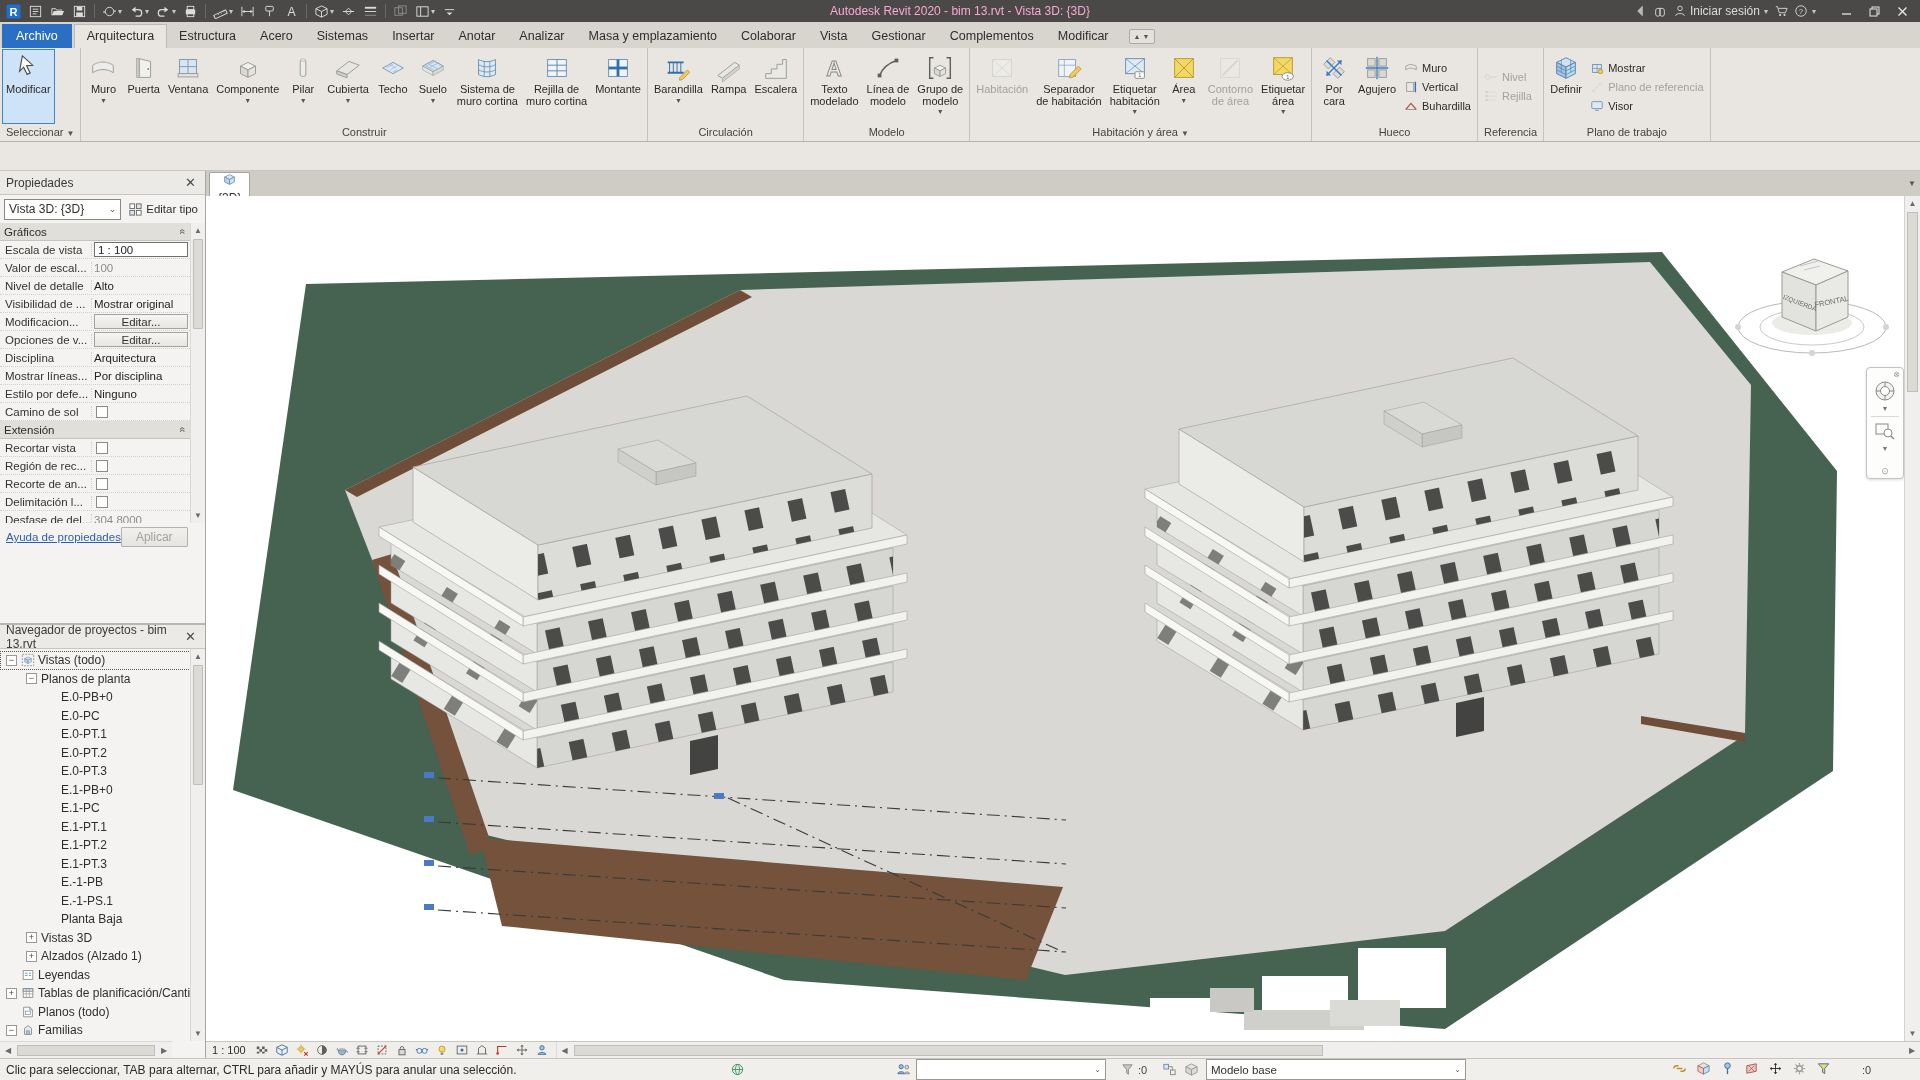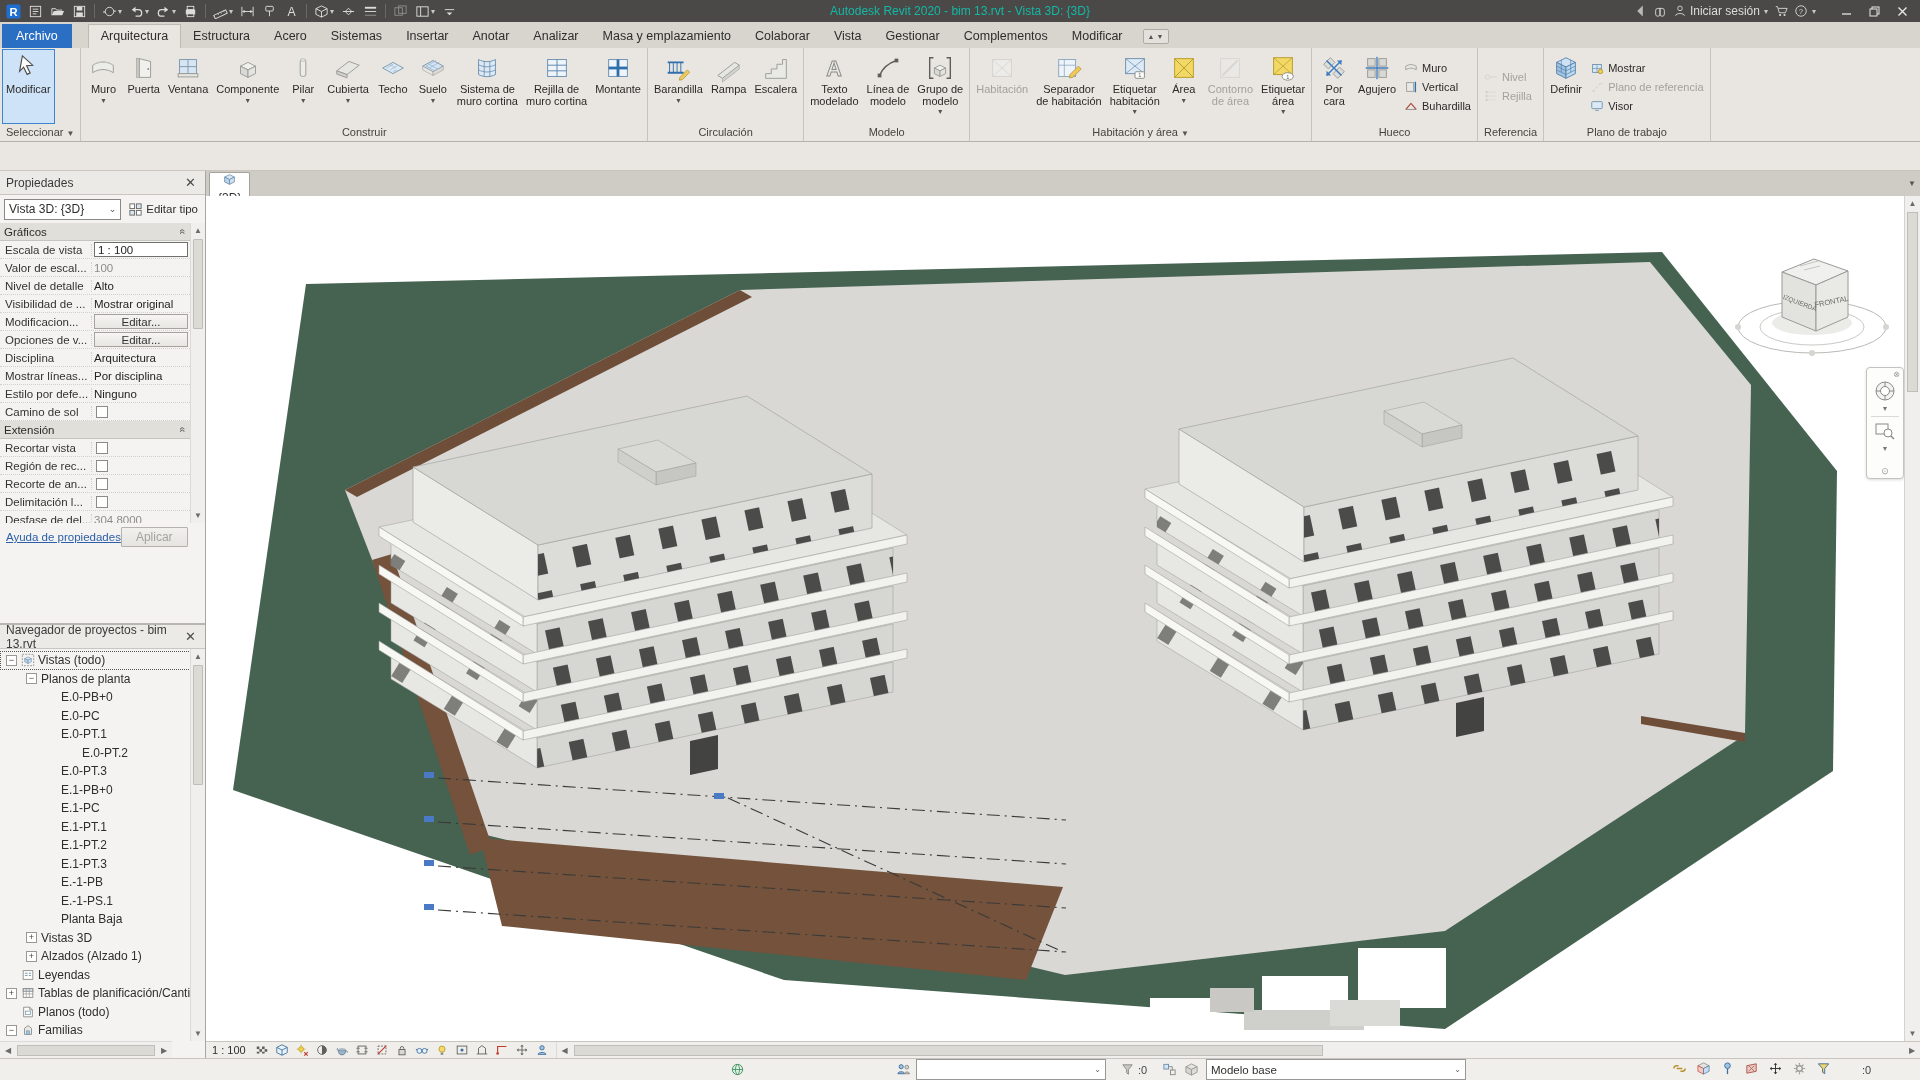--- a/index.html
+++ b/index.html
@@ -9,32 +9,32 @@
   .ic svg{display:block;}
 
   
   .titlebar{height:22px;background:#4a4947;display:flex;align-items:center;color:#dddcda;font-size:12px;position:relative;flex:none;}
   .qat{display:flex;align-items:center;gap:1px;padding-left:3px;z-index:2;}
   .qbtn{height:19px;display:flex;align-items:center;padding:0 3px;border-radius:2px;cursor:default;}
   .qbtn svg{width:15px;height:15px;}
   .qbtn.dis{opacity:.45;}
   .qarr{font-size:8px;color:#c9c8c6;margin-left:1px;}
   .qsep{width:1px;height:14px;background:#6a6967;margin:0 3px;}
-  .tb-title{position:absolute;left:0;right:0;text-align:center;font-size:12px;color:#14b8a6;pointer-events:none;}
+  .tb-title{position:absolute;left:0;right:0;text-align:center;font-size:12px;color:#f9a8d4;pointer-events:none;}
   .tb-right{margin-left:auto;display:flex;align-items:center;gap:6px;padding-right:4px;z-index:2;}
   .tb-right .titem{display:flex;align-items:center;gap:3px;font-size:12px;}
   .tb-right svg{width:14px;height:14px;}
   .winbtns{display:flex;align-items:center;margin-left:10px;}
   .winbtn{width:28px;height:20px;display:flex;align-items:center;justify-content:center;}
   .winbtn svg{width:11px;height:11px;}
 
   
   .tabrow{height:26px;background:#d8d5cf;display:flex;align-items:flex-end;flex:none;padding-left:2px;}
   .rtab{padding:4px 12px 5px;font-size:12.5px;color:#2d2d2b;cursor:default;}
-  .rtab.file{background:#2a6fc4;color:#fff;padding:5px 14px;margin-right:16px;}
+  .rtab.file{background:#2a6fc4;color:#fff;padding:5px 14px;margin-right:2px;}
   .rtab.active{background:#e9e6e1;border:1px solid #bdbab4;border-bottom:none;}
   .rtab-toggle{margin-left:8px;margin-bottom:4px;width:26px;height:15px;background:#e4e1dc;border:1px solid #aeaba6;border-radius:2px;display:flex;align-items:center;justify-content:center;font-size:7px;color:#555;gap:2px;}
 
   
   .ribbon{height:94px;background:#e9e6e1;border-bottom:1px solid #b5b2ac;display:flex;flex:none;}
   .panel{display:flex;flex-direction:column;border-right:1px solid #c6c3bd;flex:none;}
   .pbtns{height:77px;display:flex;align-items:stretch;padding:1px 2px;}
   .plabel{height:16px;font-size:11px;color:#44433f;text-align:center;padding:1px 6px 0;white-space:nowrap;}
   .parr{font-size:8px;color:#55544f;}
   .rbtn{display:flex;flex-direction:column;align-items:center;padding:2px 3px 0;min-width:40px;cursor:default;border:1px solid transparent;}
@@ -1017,21 +1017,21 @@
                 <span>E.0-PB+0</span>
               </div>
               <div class="trow" style="padding-left:46px">
                 <span class="texp none"></span>
                 <span>E.0-PC</span>
               </div>
               <div class="trow" style="padding-left:46px">
                 <span class="texp none"></span>
                 <span>E.0-PT.1</span>
               </div>
-              <div class="trow" style="padding-left:67px">
+              <div class="trow" style="padding-left:46px">
                 <span class="texp none"></span>
                 <span>E.0-PT.2</span>
               </div>
               <div class="trow" style="padding-left:46px">
                 <span class="texp none"></span>
                 <span>E.0-PT.3</span>
               </div>
               <div class="trow" style="padding-left:46px">
                 <span class="texp none"></span>
                 <span>E.1-PB+0</span>
@@ -1421,20 +1421,21 @@
           <span class="hbtn">◀</span>
           <span class="hthumb"></span>
           <span class="hspace"></span>
           <span class="hbtn">▶</span>
         </div>
       </div>
     </div>
   </div>
 
   <div class="statusbar">
+    <span class="sitem" style="left:6px">Clic para seleccionar, TAB para alternar, CTRL para añadir y MAYÚS para anular una selección.</span>
     <span class="sitem" style="left:730px">
         <svg viewBox="0 0 16 16">
           <circle cx="8" cy="8" r="5.5" fill="#dff0e3" stroke="#3f8e5e"></circle>
           <path d="M2.5 8h11M8 2.5c3 3 3 8 0 11-3-3-3-8 0-11z" fill="none" stroke="#3f8e5e" stroke-width="0.9"></path>
         </svg>
       </span>
     <span class="sitem" style="left:896px">
         <svg viewBox="0 0 16 16">
           <circle cx="5.5" cy="5" r="2.2" fill="#9fc3e2" stroke="#3f6e9e"></circle>
           <path d="M2 12.5c0-2.8 7-2.8 7 0z" fill="#9fc3e2" stroke="#3f6e9e"></path>

